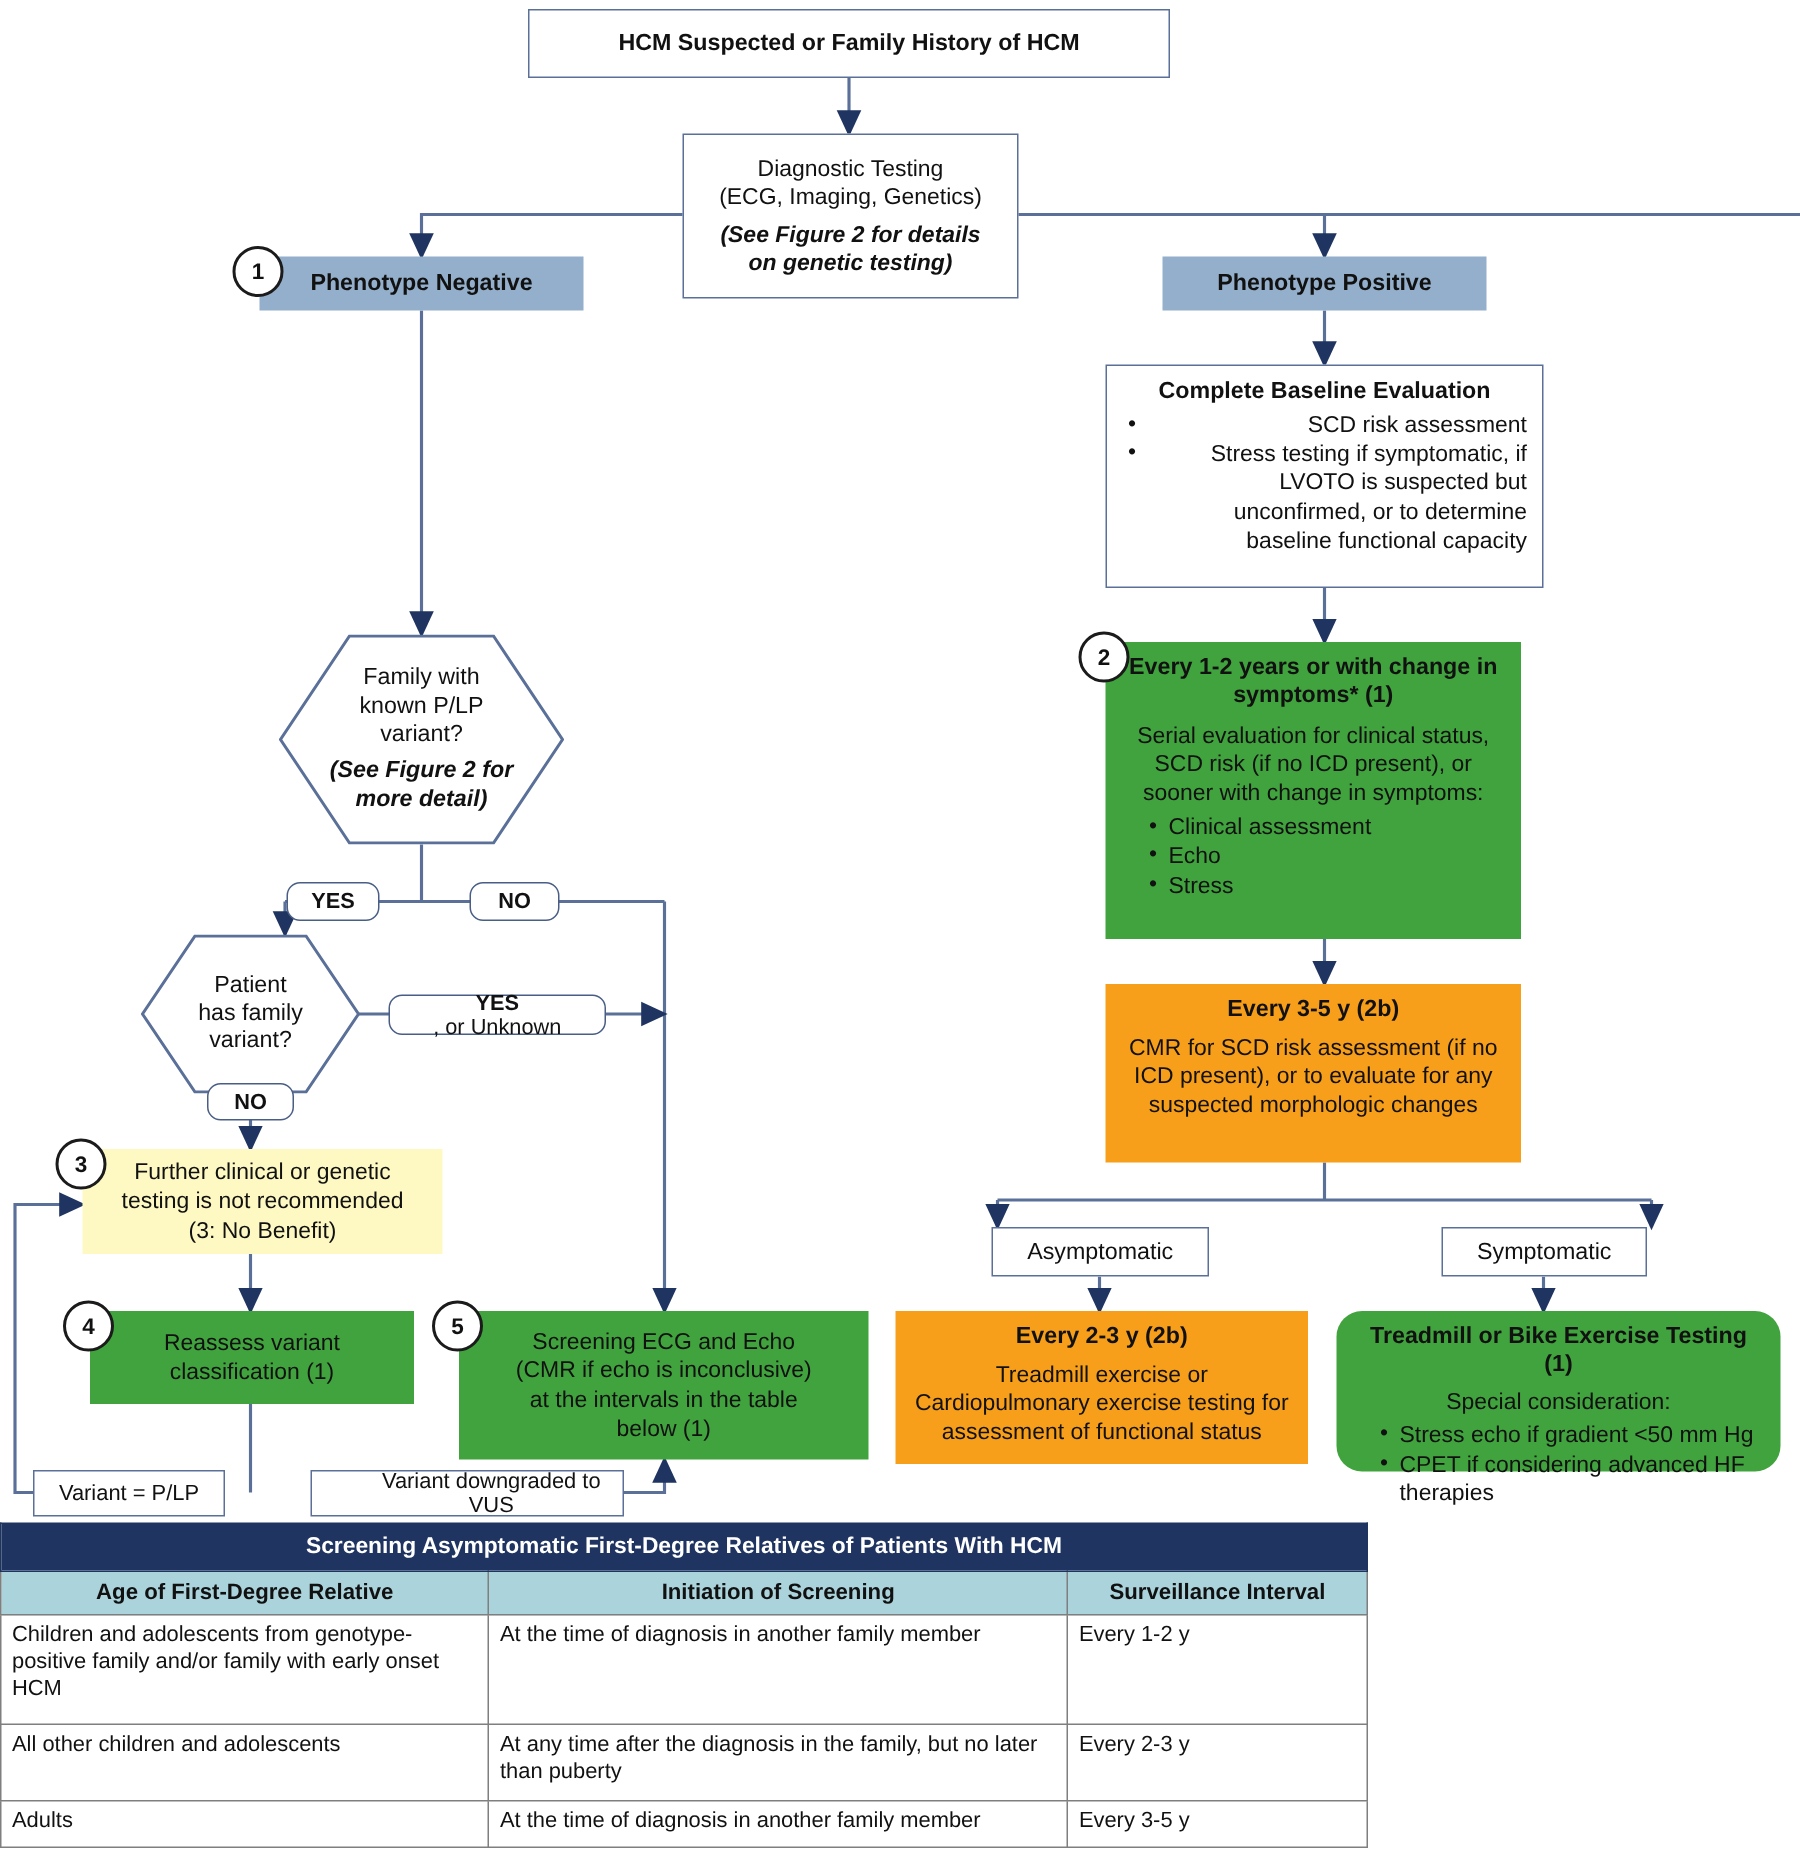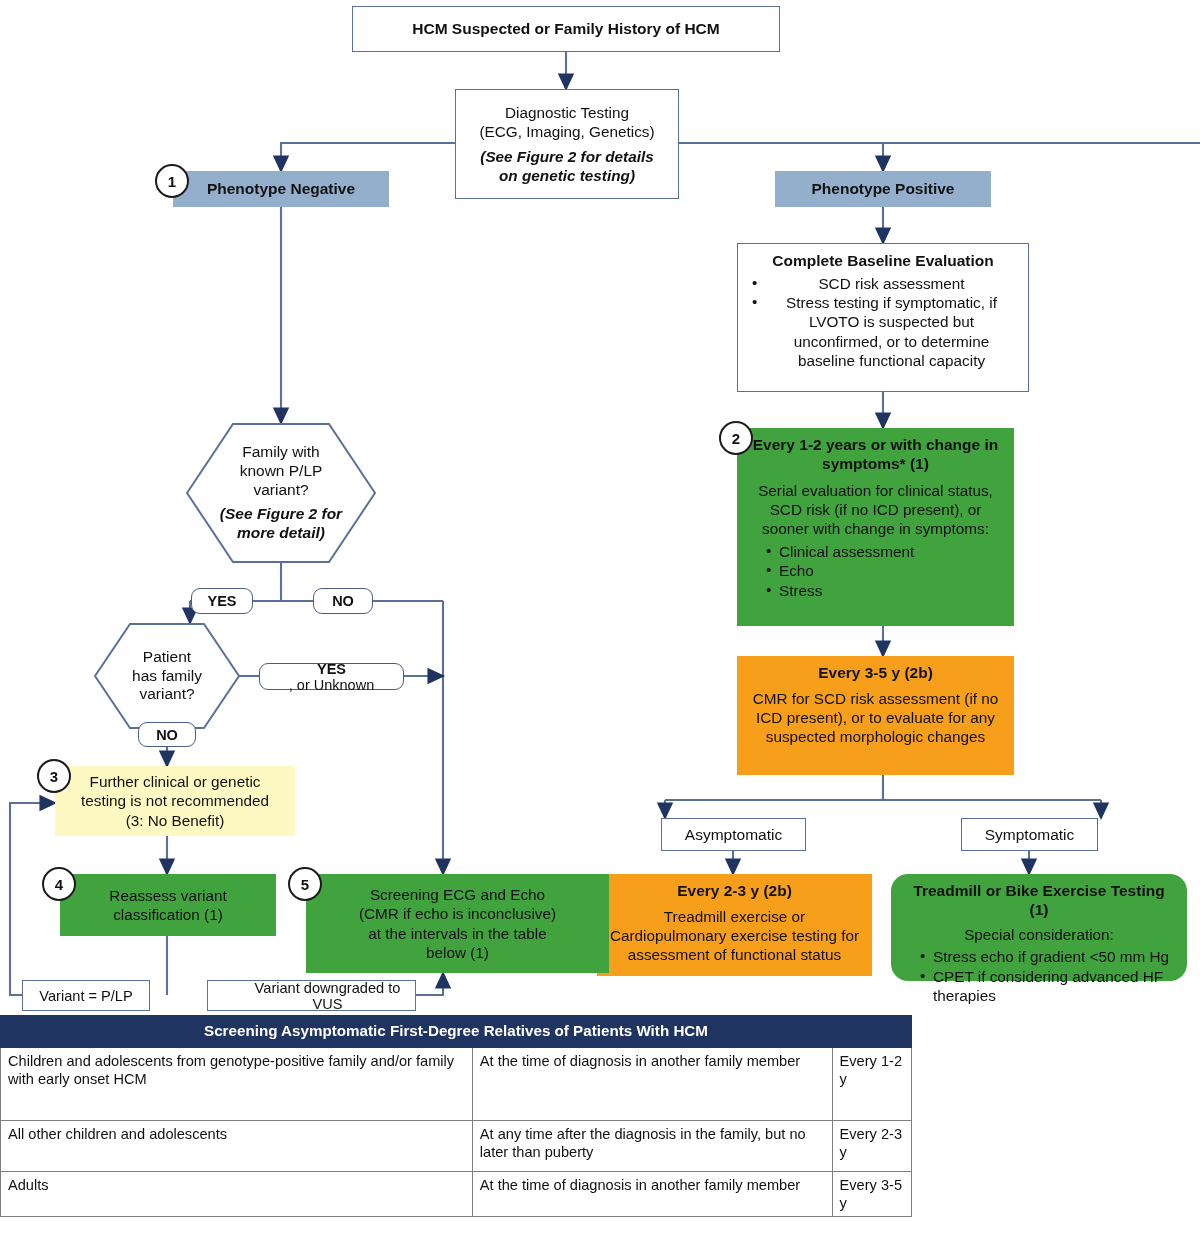--- a/index.html
+++ b/index.html
@@ -257,21 +257,21 @@
   <div class="badge" style="left:155px; top:164px;">
     <span>1</span>
   </div>
 
   <div class="node box-blue" style="left:775px; top:171px; width:216px; height:36px;">
     <div class="ttl">Phenotype Positive</div>
   </div>
 
   <div class="node box-white" style="left:737px; top:243px; width:292px; height:149px; justify-content:flex-start; padding:8px 10px;">
     <div class="ttl">Complete Baseline Evaluation</div>
-    <ul class="bul" style="text-align:center; margin-top:3px;">
+    <ul class="bul" style="text-align:right; margin-top:3px;">
       <li>SCD risk assessment</li>
       <li>Stress testing if symptomatic, if LVOTO is suspected but unconfirmed, or to determine baseline functional capacity</li>
     </ul>
   </div>
 
   <div class="node box-green" style="left:737px; top:428px; width:277px; height:198px; justify-content:flex-start;">
     <div class="ttl">Every 1-2 years or with change in symptoms* (1)</div>
     <div class="bodytxt" style="margin-top:7px;">Serial evaluation for clinical status, SCD risk (if no ICD present), or sooner with change in symptoms:</div>
     <ul class="bul2">
       <li>Clinical assessment</li>
@@ -359,21 +359,21 @@
   </div>
 
   <div class="node box-green" style="left:60px; top:874px; width:216px; height:62px; justify-content:center;">
     <div class="bodytxt ctr">Reassess variant</div>
     <div class="bodytxt ctr">classification (1)</div>
   </div>
   <div class="badge" style="left:42px; top:867px;">
     <span>4</span>
   </div>
 
-  <div class="node box-green" style="left:306px; top:874px; width:303px; height:99px; justify-content:center;">
+  <div class="node box-green" style="left:306px; top:874px; width:273px; height:99px; justify-content:center;">
     <div class="bodytxt ctr">Screening ECG and Echo</div>
     <div class="bodytxt ctr">(CMR if echo is inconclusive)</div>
     <div class="bodytxt ctr">at the intervals in the table</div>
     <div class="bodytxt ctr">below (1)</div>
   </div>
   <div class="badge" style="left:288px; top:867px;">
     <span>5</span>
   </div>
 
   <div class="node box-plain" style="left:22px; top:980px; width:128px; height:31px; font-size:14.6px;">
@@ -381,20 +381,25 @@
   </div>
 
   <div class="node box-plain" style="left:207px; top:980px; width:209px; height:31px; font-size:14.6px;padding-left:32px;">
     <span>Variant downgraded to VUS</span>
   </div>
 
   <table id="screening-table">
     <thead>
       <tr class="tbl-title">
         <th colspan="3">Screening Asymptomatic First-Degree Relatives of Patients With HCM</th>
+      </tr>
+      <tr class="tbl-head">
+        <th style="width:327px;">Age of First-Degree Relative</th>
+        <th style="width:392px;">Initiation of Screening</th>
+        <th style="width:193px;">Surveillance Interval</th>
       </tr>
     </thead>
     <tbody>
       <tr>
         <td style="height:64px;">Children and adolescents from genotype-positive family and/or family with early onset HCM</td>
         <td>At the time of diagnosis in another family member</td>
         <td>Every 1-2 y</td>
       </tr>
       <tr>
         <td style="height:42px;">All other children and adolescents</td>

